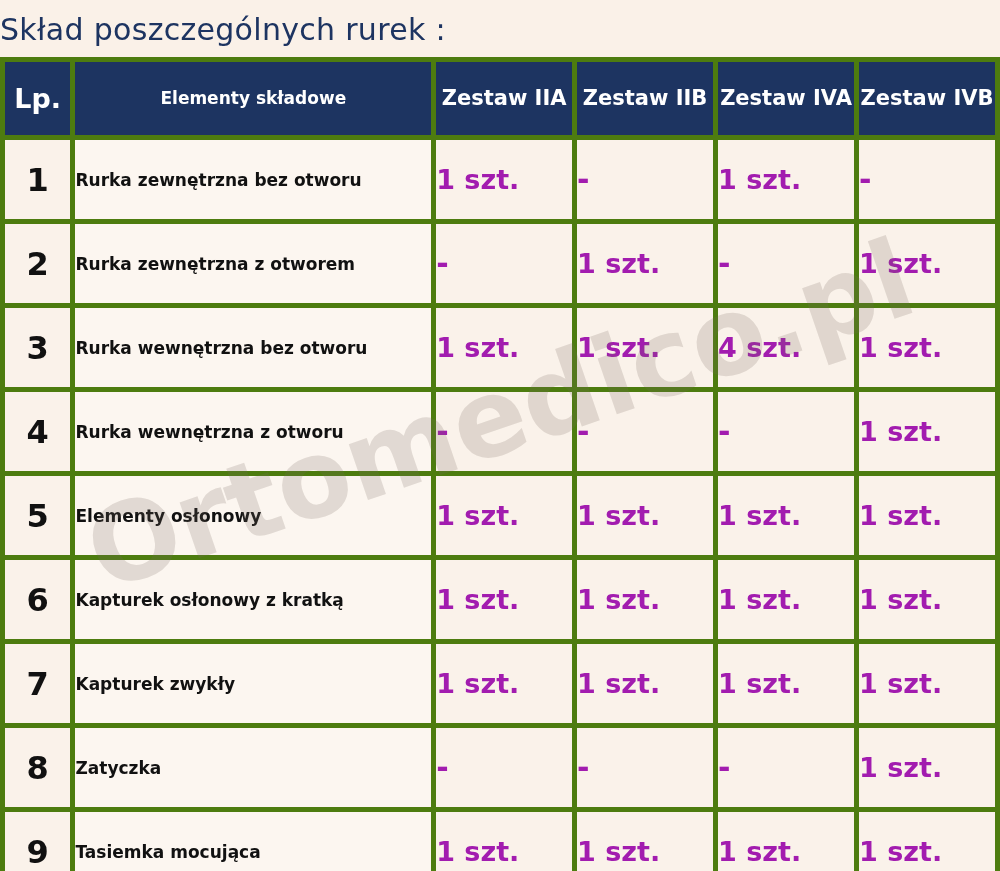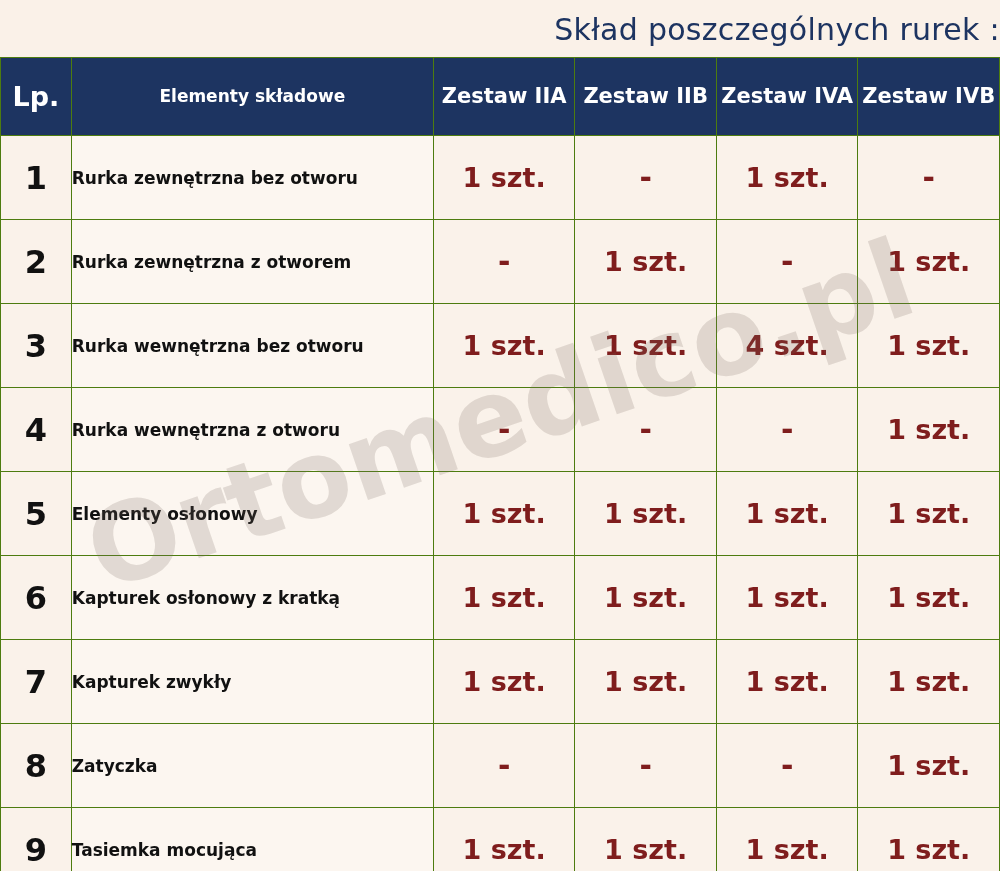--- a/index.html
+++ b/index.html
@@ -15,21 +15,21 @@
     position: relative;
   }
 
   #page-root {
     position: relative;
     width: 1000px;
     height: 871px;
   }
 
   .page-title {
-    text-align: right;
+    text-align: left;
     color: #1d3461;
     font-size: 30px;
     font-weight: 400;
     letter-spacing: 0.3px;
     padding: 12px 0 10px 0;
     margin: 0;
     font-family: "DejaVu Sans", "Liberation Sans", sans-serif;
   }
 
   .watermark {
@@ -50,21 +50,21 @@
     border-collapse: collapse;
     width: 1000px;
     table-layout: fixed;
     position: relative;
     z-index: 2;
     background: transparent;
   }
 
   table.composition th,
   table.composition td {
-    border: 1px solid #4d7c0f;
+    border: 5px solid #4d7c0f;
     padding: 0;
   }
 
   thead th {
     background: #1d3461;
     color: #ffffff;
     font-weight: 700;
     text-align: center;
     line-height: 1.18;
     border: 1px solid #1d3461;
@@ -93,24 +93,24 @@
   td.elem {
     font-size: 17px;
     font-weight: 700;
     color: #111111;
     padding-left: 14px;
     background: rgba(255,255,255,0.35);
     margin-top: 13px;
   }
 
   td.val {
-    text-align: center;
+    text-align: left;
     font-size: 27px;
     font-weight: 700;
-    color: #7f1d1d;
+    color: #a21caf;
     background: rgba(255,255,255,0.12);
   }
 
   td.val.dash {
     font-size: 30px;
   }
 </style>
 </head>
 <body>
 

